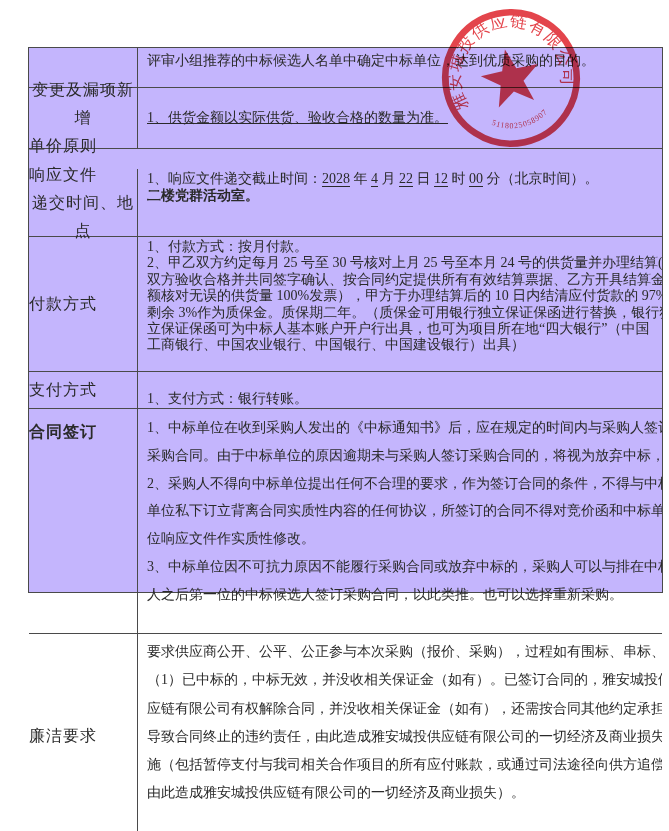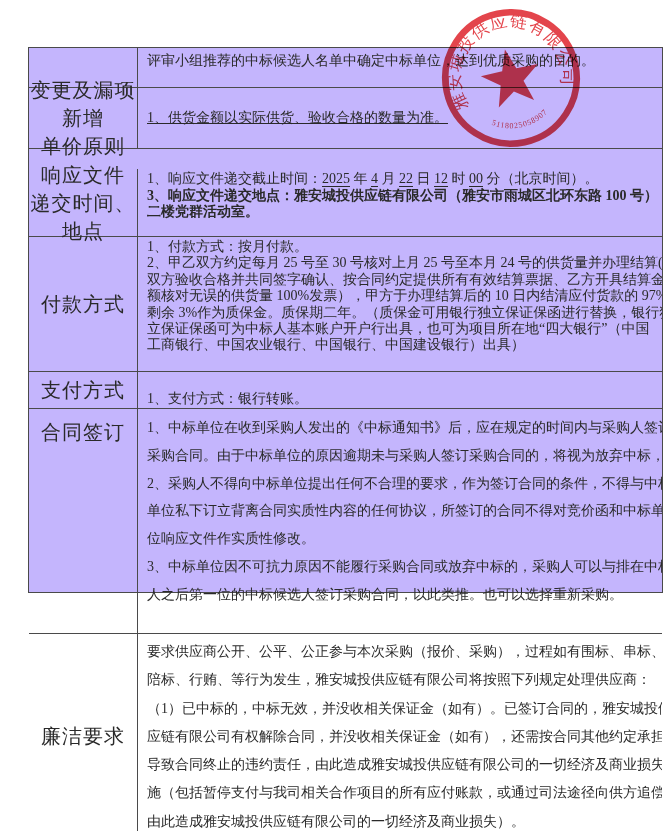--- a/index.html
+++ b/index.html
@@ -10,38 +10,38 @@
   }
   .page{position:absolute;inset:0;}
   .doc-table{
     position:absolute;left:28px;top:47px;width:635px;height:546px;
     border:1px solid #4a4a4a;box-sizing:border-box;background:#c4b5fd;
   }
   .row{display:flex;box-sizing:border-box;border-bottom:1px solid #4a4a4a;}
   .row:last-child{border-bottom:none;}
   .label-cell{
     width:109px;flex:0 0 109px;border-right:1px solid #4a4a4a;box-sizing:border-box;
-    display:flex;flex-direction:column;justify-content:center;align-items:center;
-    text-align:center;font-size:20px;line-height:28px;letter-spacing:1px;
+    display:flex;flex-direction:column;justify-content:center;align-items:flex-start;
+    text-align:center;font-size:16px;line-height:28px;letter-spacing:1px;
   }
   .content-cell{
     flex:1;box-sizing:border-box;padding-left:9px;padding-right:4px;overflow:hidden;
     font-size:14px;
   }
   .ln{white-space:nowrap;}
   .b{font-weight:bold;}
   .u{text-decoration:underline;text-underline-offset:3px;}
   
   .r0{height:40px;} .r0 .content-cell{padding-top:3px;line-height:19px;}
   .r1{height:61px;} .r1 .content-cell{display:flex;align-items:center;text-decoration:underline;}
   .r2{height:68px;margin-top:20px;} .r2 .content-cell{padding-top:2px;line-height:16.5px;}
   .r3{height:135px;} .r3 .content-cell{padding-top:2px;line-height:16.4px;}
   .r4{height:37px;} .r4 .content-cell{display:flex;align-items:flex-end;}
   .r5{height:225px;} .r5 .content-cell{padding-top:5px;line-height:27.8px;}
-  .r5 .label-cell{justify-content:flex-start;padding-top:9px;}
+  .r5 .label-cell{justify-content:flex-start;padding-top:9px;font-weight:bold;}
   .r6{height:204px;} .r6 .content-cell{padding-top:4px;line-height:28.3px;}
   
   .stamp{
     position:absolute;left:438px;top:5px;width:146px;height:146px;
     mix-blend-mode:multiply;opacity:0.88;pointer-events:none;
   }
 </style>
 </head>
 <body>
 
@@ -66,23 +66,22 @@
       </div>
     </div>
 
     <div class="row r2">
       <div class="label-cell">
         <div>响应文件</div>
         <div>递交时间、地点</div>
       </div>
       <div class="content-cell">
         <div class="ln">
-          <span>1、响应文件递交截止时间：</span><span class="u">2025</span><span> 年 </span><span class="u">4</span><span> 月 </span><span class="u">22</span><span> 日 </span><span class="u">12</span><span> 时 </span><span class="u">00</span><span> 分（北京时间）。</span>
+          <span>1、响应文件递交截止时间：</span><span class="u">2028</span><span> 年 </span><span class="u">4</span><span> 月 </span><span class="u">22</span><span> 日 </span><span class="u">12</span><span> 时 </span><span class="u">00</span><span> 分（北京时间）。</span>
         </div>
-        <div class="ln b"><span>3、响应文件递交地点：雅安城投供应链有限公司（雅安市雨城区北环东路 100 号）</span></div>
         <div class="ln b"><span>二楼党群活动室。</span></div>
       </div>
     </div>
 
     <div class="row r3">
       <div class="label-cell">
         <div>付款方式</div>
       </div>
       <div class="content-cell">
         <div class="ln"><span>1、付款方式：按月付款。</span></div>
@@ -118,21 +117,20 @@
         <div class="ln"><span>人之后第一位的中标候选人签订采购合同，以此类推。也可以选择重新采购。</span></div>
       </div>
     </div>
 
     <div class="row r6">
       <div class="label-cell">
         <div>廉洁要求</div>
       </div>
       <div class="content-cell">
         <div class="ln"><span>要求供应商公开、公平、公正参与本次采购（报价、采购），过程如有围标、串标、</span></div>
-        <div class="ln"><span>陪标、行贿、等行为发生，雅安城投供应链有限公司将按照下列规定处理供应商：</span></div>
         <div class="ln"><span>（1）已中标的，中标无效，并没收相关保证金（如有）。已签订合同的，雅安城投供</span></div>
         <div class="ln"><span>应链有限公司有权解除合同，并没收相关保证金（如有），还需按合同其他约定承担</span></div>
         <div class="ln"><span>导致合同终止的违约责任，由此造成雅安城投供应链有限公司的一切经济及商业损失</span></div>
         <div class="ln"><span>施（包括暂停支付与我司相关合作项目的所有应付账款，或通过司法途径向供方追偿</span></div>
         <div class="ln"><span>由此造成雅安城投供应链有限公司的一切经济及商业损失）。</span></div>
       </div>
     </div>
 
   </div>
 

